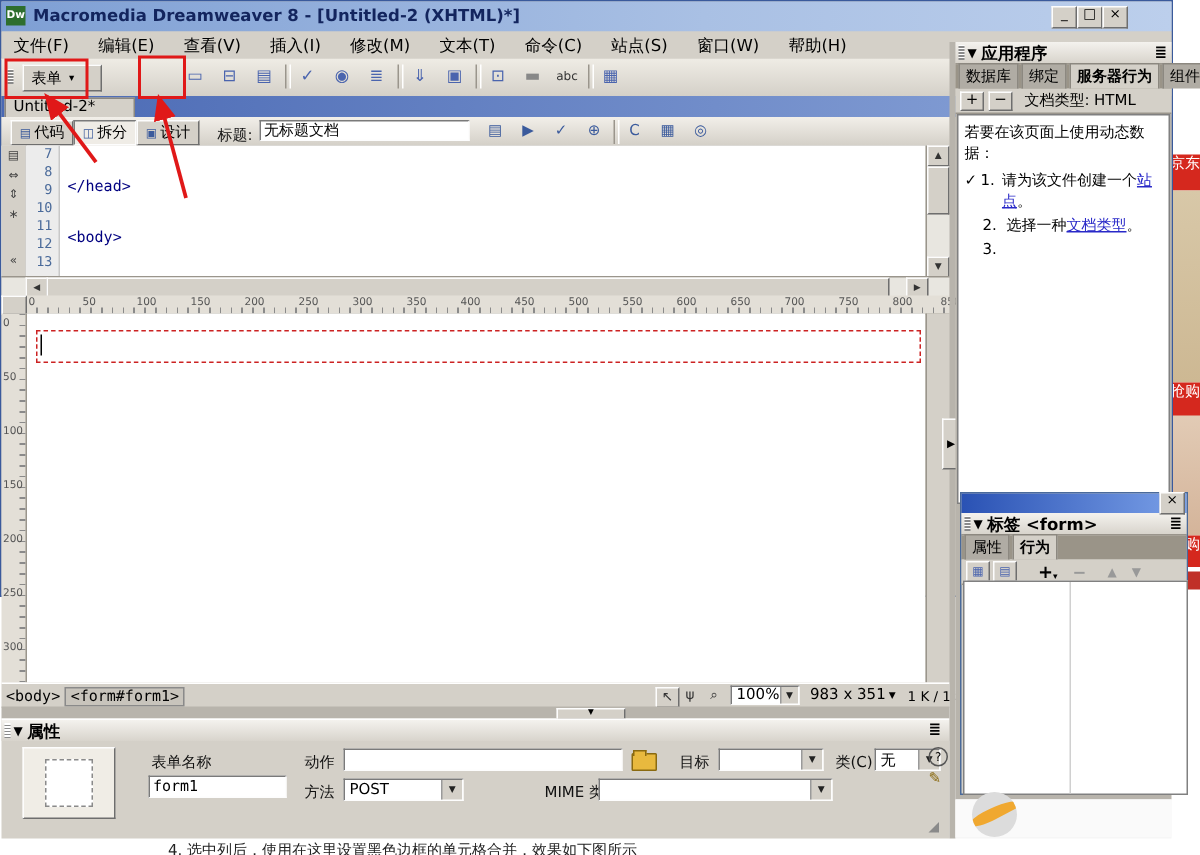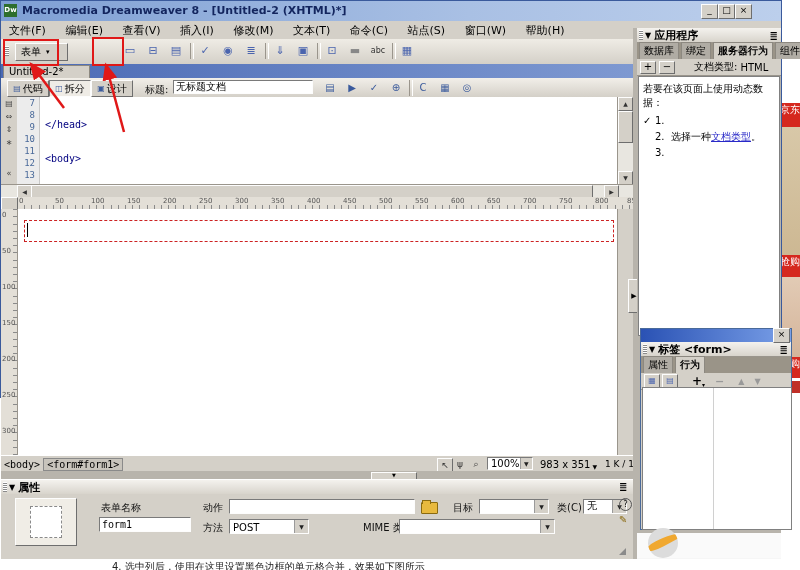--- a/index.html
+++ b/index.html
@@ -42,21 +42,21 @@
   .hrl{position:absolute;top:0;font-size:7px;color:#555;}
   .vruler{left:0;top:208px;width:16px;height:246px;background:#e3dfd7;border-right:1px solid #9a958c;
           background-image:repeating-linear-gradient(0deg,#8a8a8a 0 1px,transparent 1px 7.2px);
           background-size:4px 100%;background-position:100% 0;background-repeat:no-repeat;}
   .vrl{position:absolute;left:1px;font-size:7px;color:#555;}
   .design{left:17px;top:208px;width:599px;height:246px;background:#fff;}
   .formrect{position:absolute;left:6px;top:11px;width:588px;height:20px;border:1px dashed #cc2222;}
   .statusbar{left:0;top:454px;width:632px;height:16px;background:#d4d0c8;border-top:1px solid #fff;font-size:10px;}
   .tagsel{padding:0 3px;font-family:"DejaVu Sans Mono",monospace;font-size:10px;}
   .sico{position:absolute;top:2px;width:14px;height:12px;text-align:center;font-size:9px;line-height:12px;color:#333;}
-  .combo{position:absolute;background:#fff;border:1px solid;border-color:#7a7a7a #fdfdfd #fdfdfd #7a7a7a;font-size:10px;display:flex;align-items:flex-end;padding-left:3px;box-sizing:border-box;}
+  .combo{position:absolute;background:#fff;border:1px solid;border-color:#7a7a7a #fdfdfd #fdfdfd #7a7a7a;font-size:10px;display:flex;align-items:center;padding-left:3px;box-sizing:border-box;}
   .cb{margin-left:auto;width:13px;align-self:stretch;background:#d4d0c8;border-left:1px solid #9a9a9a;display:flex;align-items:center;justify-content:center;font-size:6px;color:#222;}
   .collapsestrip{left:0;top:470px;width:632px;height:8px;background:#b8b4ac;}
   .props{left:0;top:478px;width:632px;height:79px;background:#d4d0c8;border-top:1px solid #fff;}
   .phead{position:absolute;left:0;top:0;width:632px;height:14px;background:linear-gradient(#f4f2ee,#d8d4cc);font-weight:bold;font-size:11px;}
   .plabel{position:absolute;font-size:10px;color:#111;}
   .textin{position:absolute;border:1px solid;border-color:#7a7a7a #fdfdfd #fdfdfd #7a7a7a;background:#fff;font-size:10px;font-family:"DejaVu Sans Mono",monospace;padding:0 2px;box-sizing:border-box;}
   .dock{left:636px;top:27px;width:144px;height:505px;background:#b8b4ac;}
   .pghead{height:14px;background:linear-gradient(#f4f2ee,#d8d4cc);font-weight:bold;font-size:11px;display:flex;align-items:center;border-bottom:1px solid #9a958c;}
   .ptabs{height:16px;background:#9a9488;display:flex;align-items:flex-end;font-size:10px;}
   .ptab{padding:1px 4px;background:#b0aca4;border:1px solid #8c8880;border-bottom:none;margin-left:2px;white-space:nowrap;}
@@ -320,28 +320,29 @@
       </div>
       <div class="ptabs">
         <span class="ptab">数据库</span>
         <span class="ptab">绑定</span>
         <span class="ptab active">服务器行为</span>
         <span class="ptab">组件</span>
       </div>
       <div class="flexc" style="height:16px;background:#d4d0c8;border-bottom:1px solid #9a958c;font-size:10px;">
         <span class="raised" style="width:14px;height:11px;margin-left:3px;text-align:center;line-height:10px;">+</span>
         <span class="raised" style="width:14px;height:11px;margin-left:3px;text-align:center;line-height:10px;">−</span>
-        <span style="margin-left:19px;">文档类型:</span>
+        <span style="margin-left:8px;">文档类型:</span>
         <span style="margin-left:3px;">HTML</span>
       </div>
       <div style="height:248px;background:#fff;border:1px solid #808080;margin:0 1px;padding:5px 4px;font-size:10px;line-height:14px;overflow:hidden;">
         <div>若要在该页面上使用动态数据：</div>
         <div style="margin-top:4px;display:flex;">
           <span style="width:12px;">✓</span>
           <span style="width:16px;">1.</span>
+          <span><span>请为该文件创建一个</span><a class="dlink">站点</a><span>。</span></span>
         </div>
         <div style="margin-top:2px;display:flex;">
           <span style="width:12px;"></span>
           <span style="width:16px;">2.</span>
           <span><span>选择一种</span><a class="dlink">文档类型</a><span>。</span></span>
         </div>
         <div style="margin-top:2px;display:flex;">
           <span style="width:12px;"></span>
           <span style="width:16px;">3.</span>
         </div>

